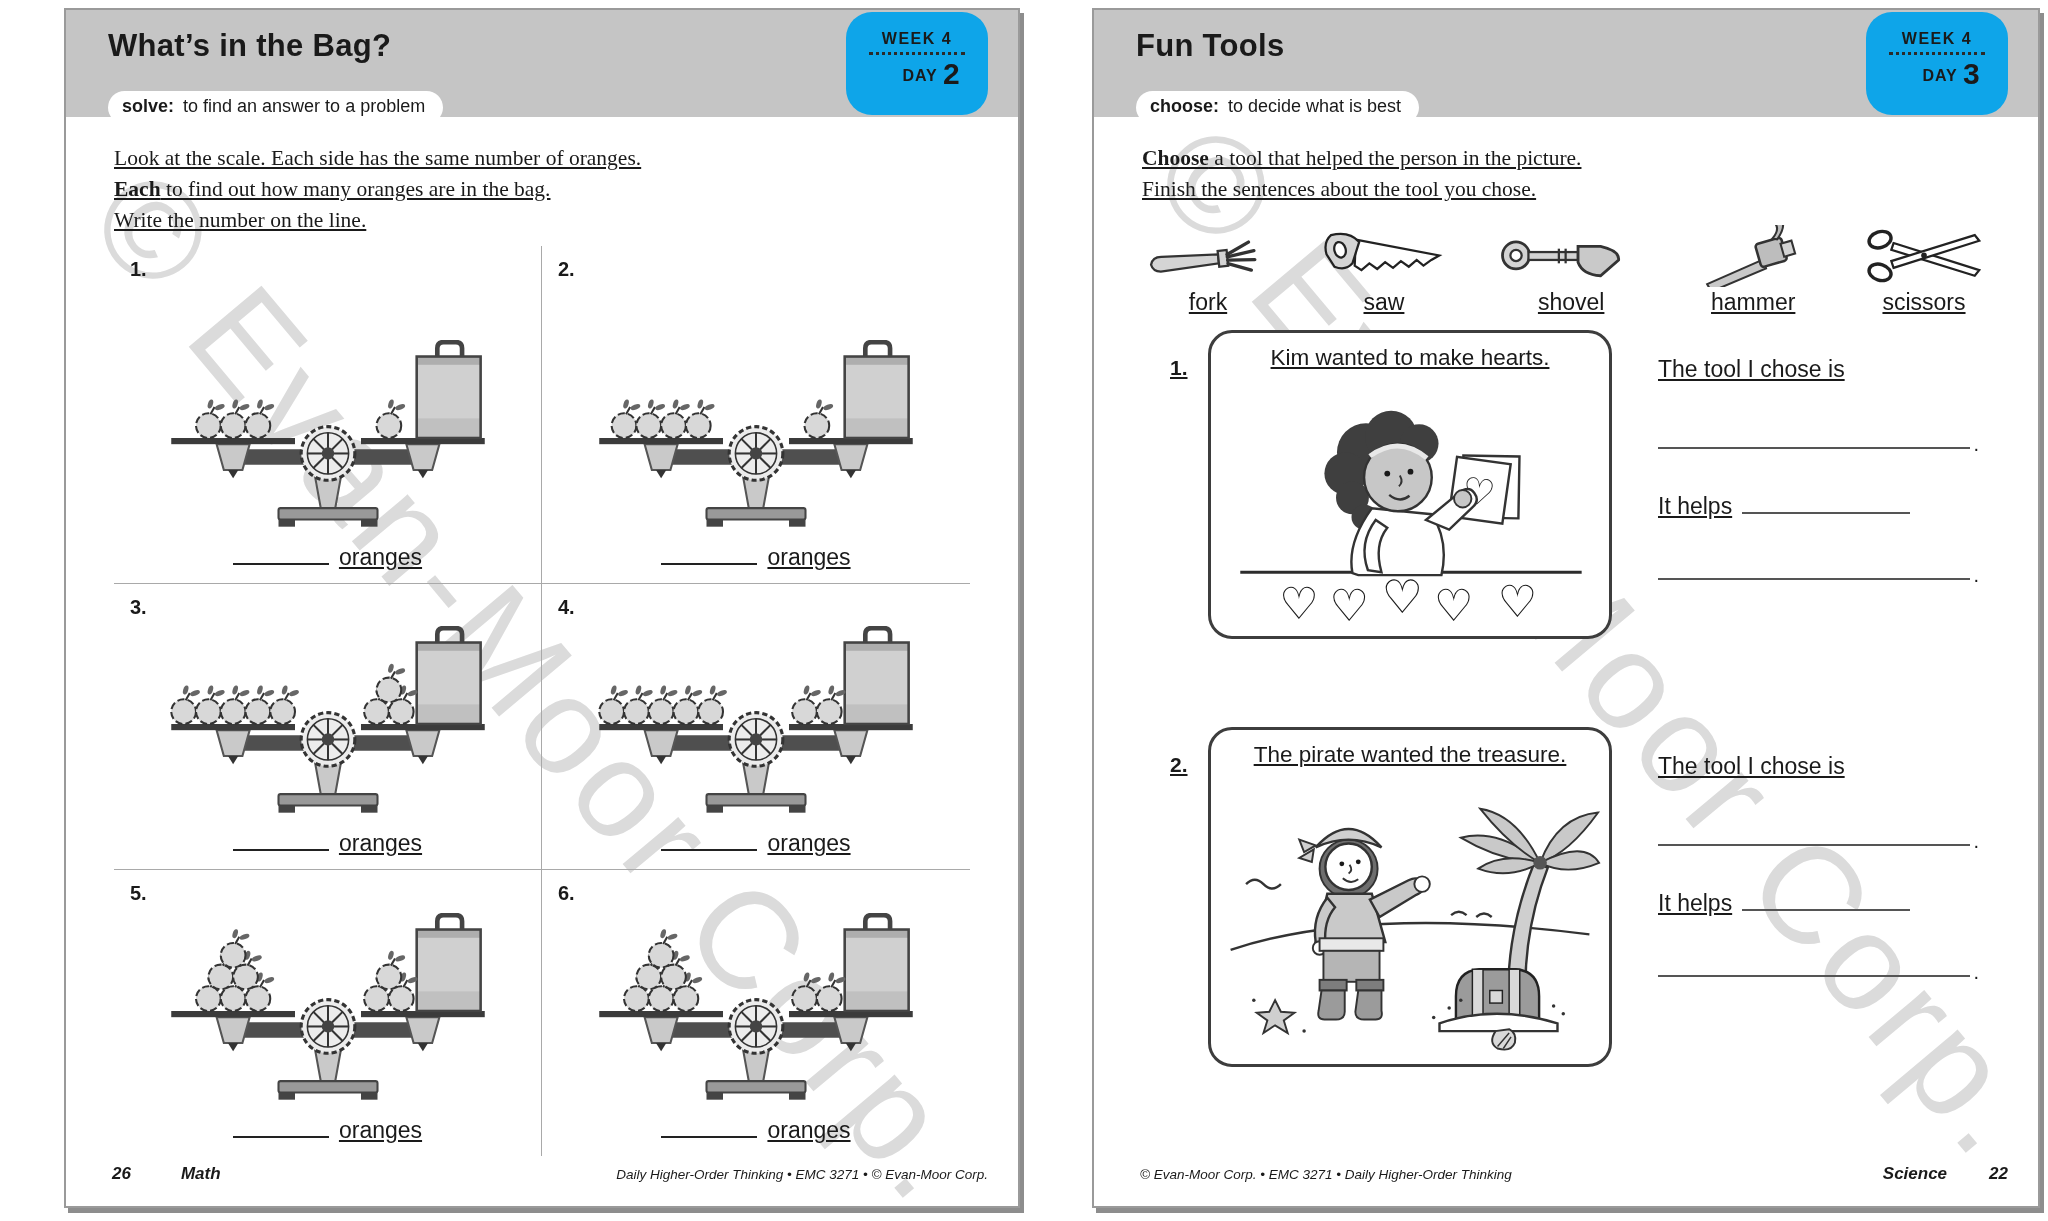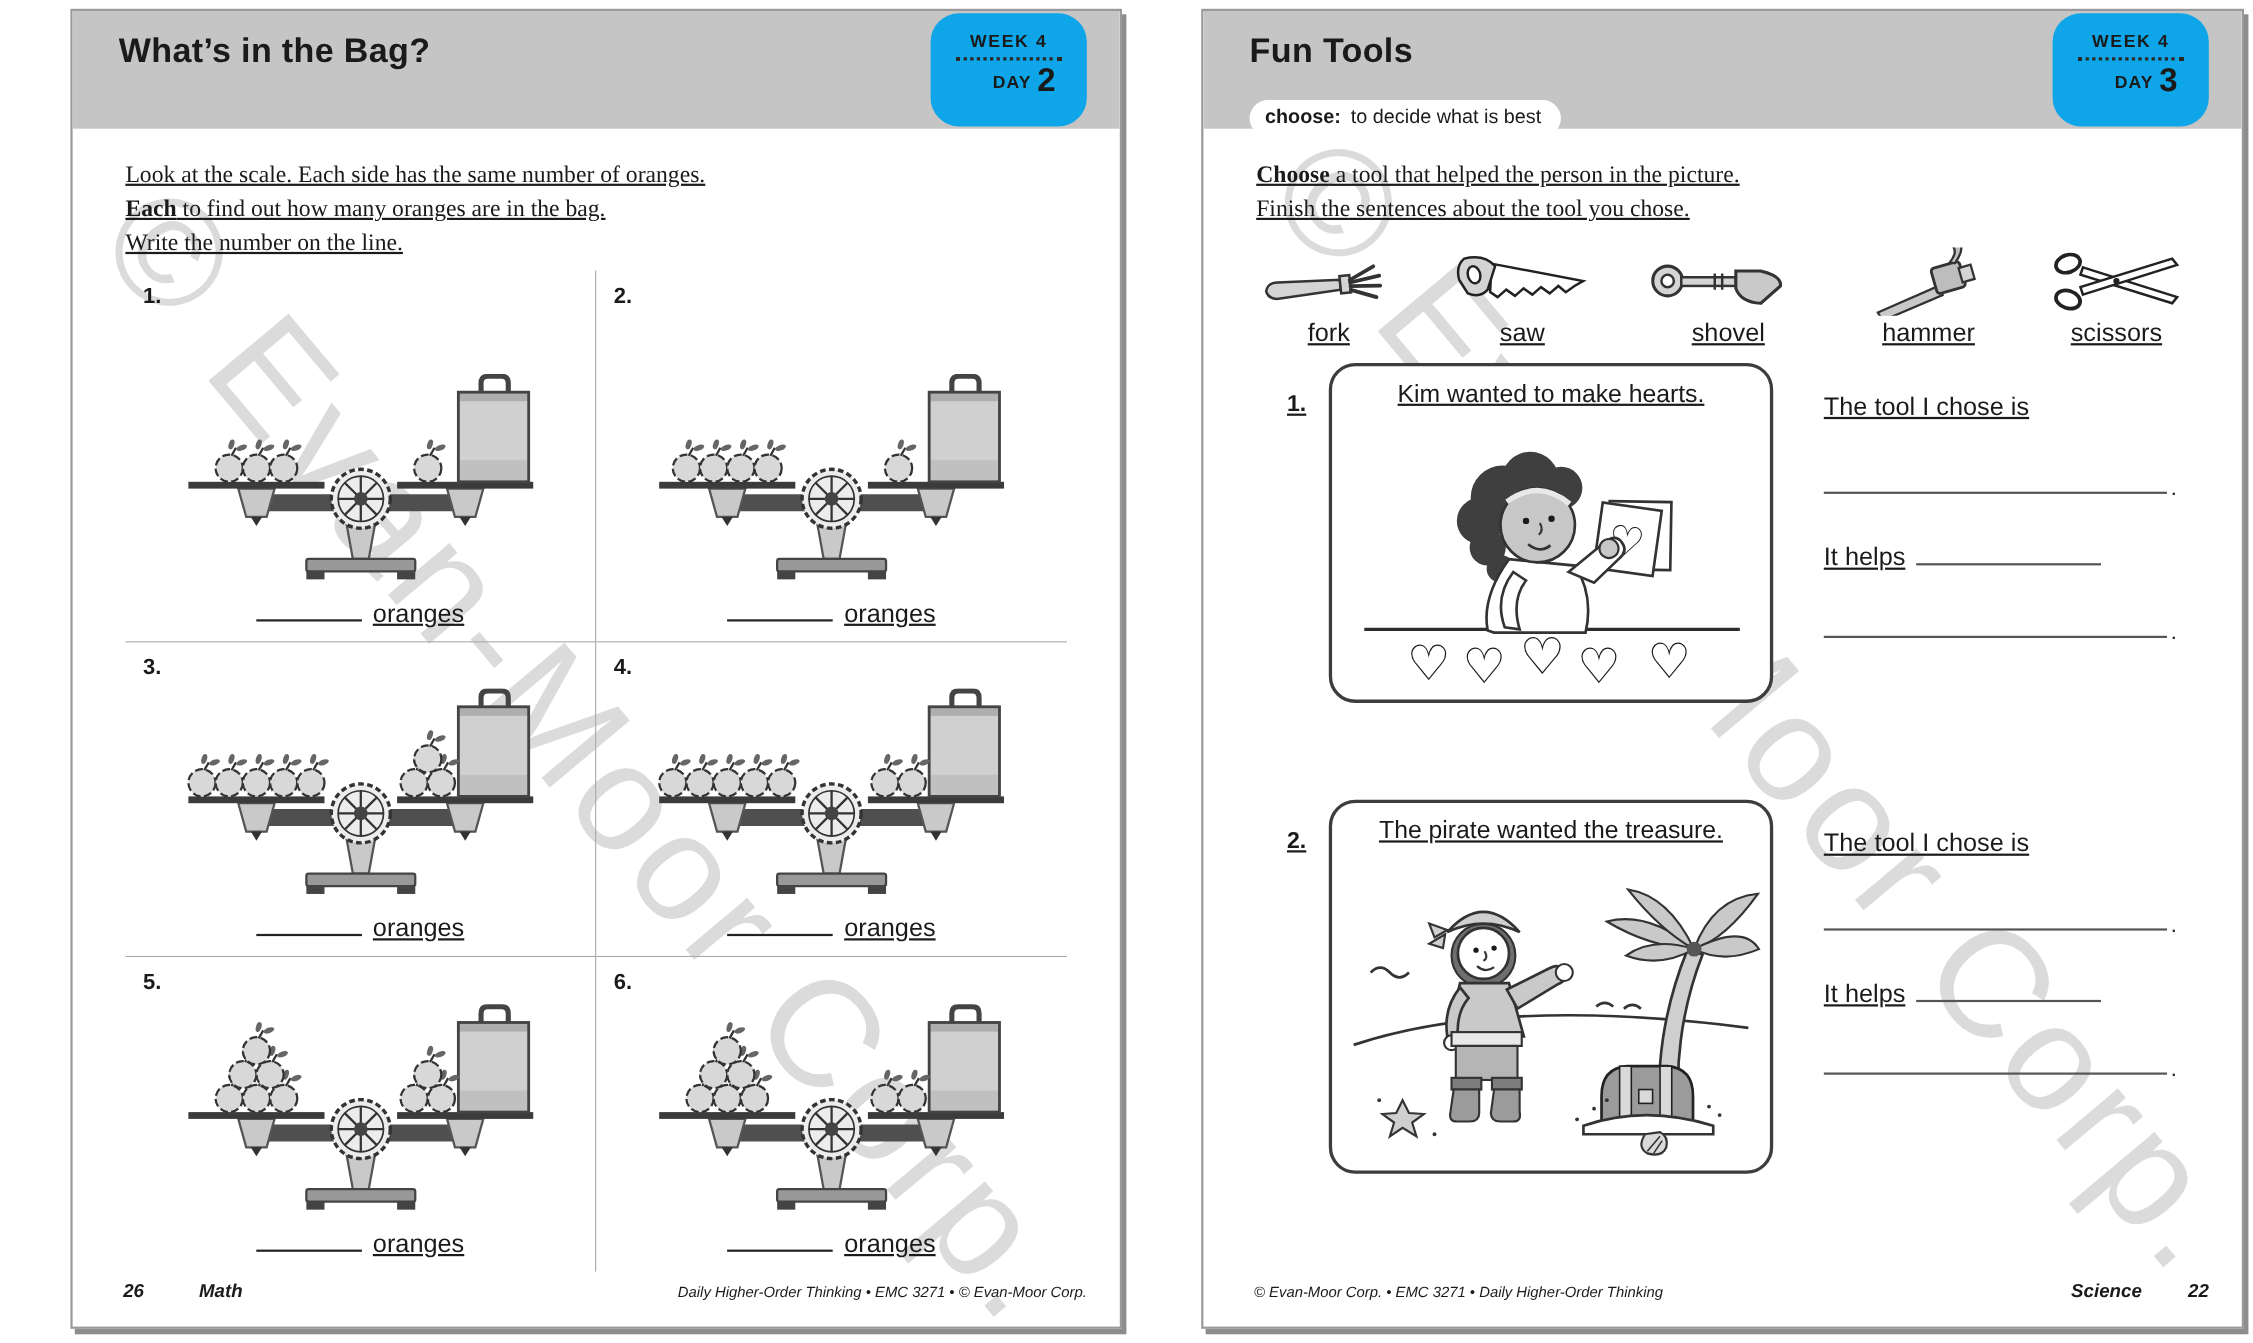--- a/index.html
+++ b/index.html
@@ -73,20 +73,23 @@
 </head>
 <body>
 
 <div class="canvas">
 
   <section class="page left">
     <div class="wm">© Evan-Moor Corp.</div>
 
     <header class="band">
       <h1 class="title">What’s in the Bag?</h1><br>
+      <div class="pill">
+        <b>solve:</b><span> to find an answer to a problem</span>
+      </div>
       <div class="badge">
         <div class="wk">WEEK 4</div>
         <div class="dots"></div>
         <div class="dy"><span>DAY</span> <span class="dnum">2</span></div>
       </div>
     </header>
 
     <div class="content">
       <p class="instr serif">
         <span>Look at the scale. Each side has the same number of oranges.</span><br>

